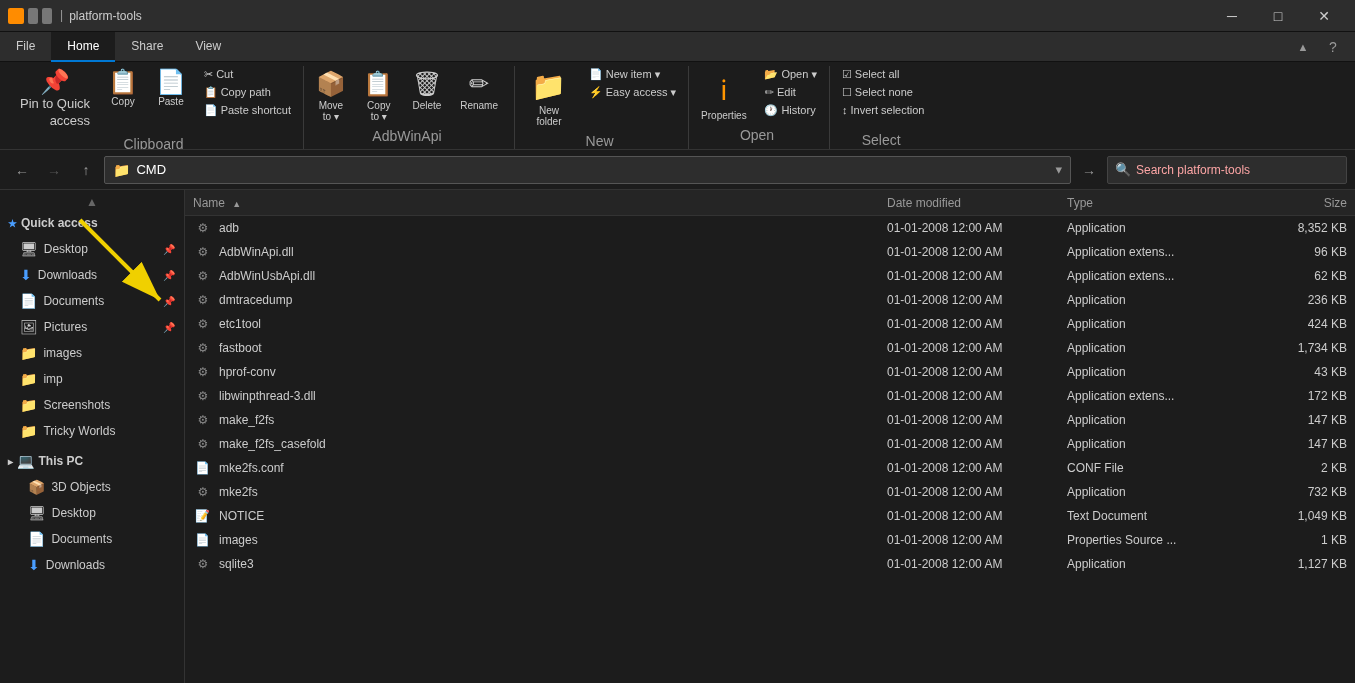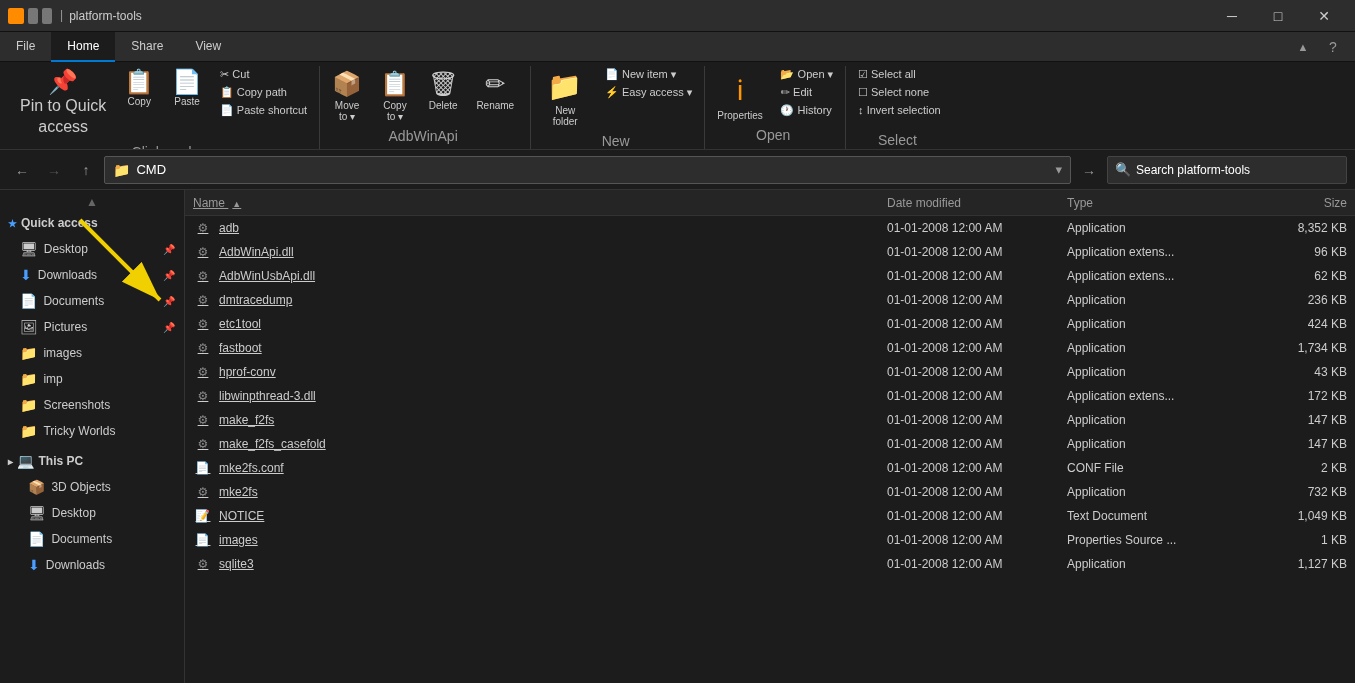--- a/index.html
+++ b/index.html
@@ -46,21 +46,21 @@
     .sidebar { width: 185px; background: #1c1c1c; border-right: 1px solid #333; overflow-y: auto; padding: 4px 0; flex-shrink: 0; }
     .sidebar-item { display: flex; align-items: center; padding: 4px 8px; cursor: pointer; color: #ccc; gap: 6px; font-size: 12px; height: 26px; }
     .sidebar-section-header { display: flex; align-items: center; padding: 4px 8px; cursor: pointer; color: #ccc; gap: 4px; font-size: 12px; height: 26px; font-weight: 600; }
     .sidebar-icon { font-size: 14px; flex-shrink: 0; }
     .sidebar-pin { color: #4a9eff; font-size: 10px; margin-left: auto; }
     .sidebar-scroll-up { height: 16px; display: flex; align-items: center; justify-content: center; color: #666; cursor: pointer; }
 
     
     .file-list { flex: 1; background: #1c1c1c; overflow-y: auto; }
     .file-list-header { display: flex; align-items: center; padding: 0 8px; height: 26px; border-bottom: 1px solid #333; color: #999; font-size: 12px; background: #252525; position: sticky; top: 0; }
-    .col-name { flex: 2; min-width: 300px; text-decoration: underline; }
+    .col-name { flex: 2; min-width: 300px; }
     .col-date { width: 180px; }
     .col-type { width: 180px; }
     .col-size { width: 100px; text-align: right; }
     .col-sort { margin-left: 4px; font-size: 9px; }
     .file-row { display: flex; align-items: center; padding: 0 8px; height: 24px; color: #ccc; font-size: 12px; cursor: pointer; border-bottom: 1px solid transparent; }
     .file-icon { width: 20px; height: 16px; display: flex; align-items: center; justify-content: center; font-size: 12px; margin-right: 6px; flex-shrink: 0; }
 
     
     ::-webkit-scrollbar { width: 8px; height: 8px; }
     ::-webkit-scrollbar-track { background: #1a1a1a; }
@@ -100,21 +100,21 @@
 </div>
 
 <div class="ribbon ribbon-wrapper" style="height:88px; overflow:hidden;">
   <div class="ribbon-sections">
 
     <div class="ribbon-section">
       <div class="ribbon-items">
 
         <div class="ribbon-btn-large">
           <div class="icon" style="font-size:24px; line-height:1;">📌</div>
-          <span style="font-size:16px; text-align:center; line-height:1.3;">Pin to Quick<br>access</span>
+          <span style="font-size:13px; text-align:right; line-height:1.3;">Pin to Quick<br>access</span>
         </div>
 
         <div class="ribbon-btn-large">
           <div class="icon" style="font-size:24px; line-height:1;">📋</div>
           <span style="font-size:10px;">Copy</span>
         </div>
 
         <div class="ribbon-btn-large">
           <div class="icon" style="font-size:24px; line-height:1;">📄</div>
           <span style="font-size:10px;">Paste</span>
@@ -199,21 +199,21 @@
   <div class="nav-btn">↑</div>
   <div class="address-input" style="gap:6px;">
     <span style="font-size:14px;">📁</span>
     <span style="color:#fff; font-size:13px;">CMD</span>
     <span style="margin-left:auto; color:#999;">▾</span>
   </div>
   <div class="nav-btn">→</div>
   <div class="search-wrapper">
     <span class="search-icon-pos">🔍</span>
     <div class="search-box">
-      <span style="color:#ffffff;">Search platform-tools</span>
+      <span style="color:#fca5a5;">Search platform-tools</span>
     </div>
   </div>
 </div>
 
 <div class="main" style="position:relative;">
 
   <div class="sidebar">
     <div class="sidebar-scroll-up">▲</div>
 
     <div class="sidebar-section-header">

